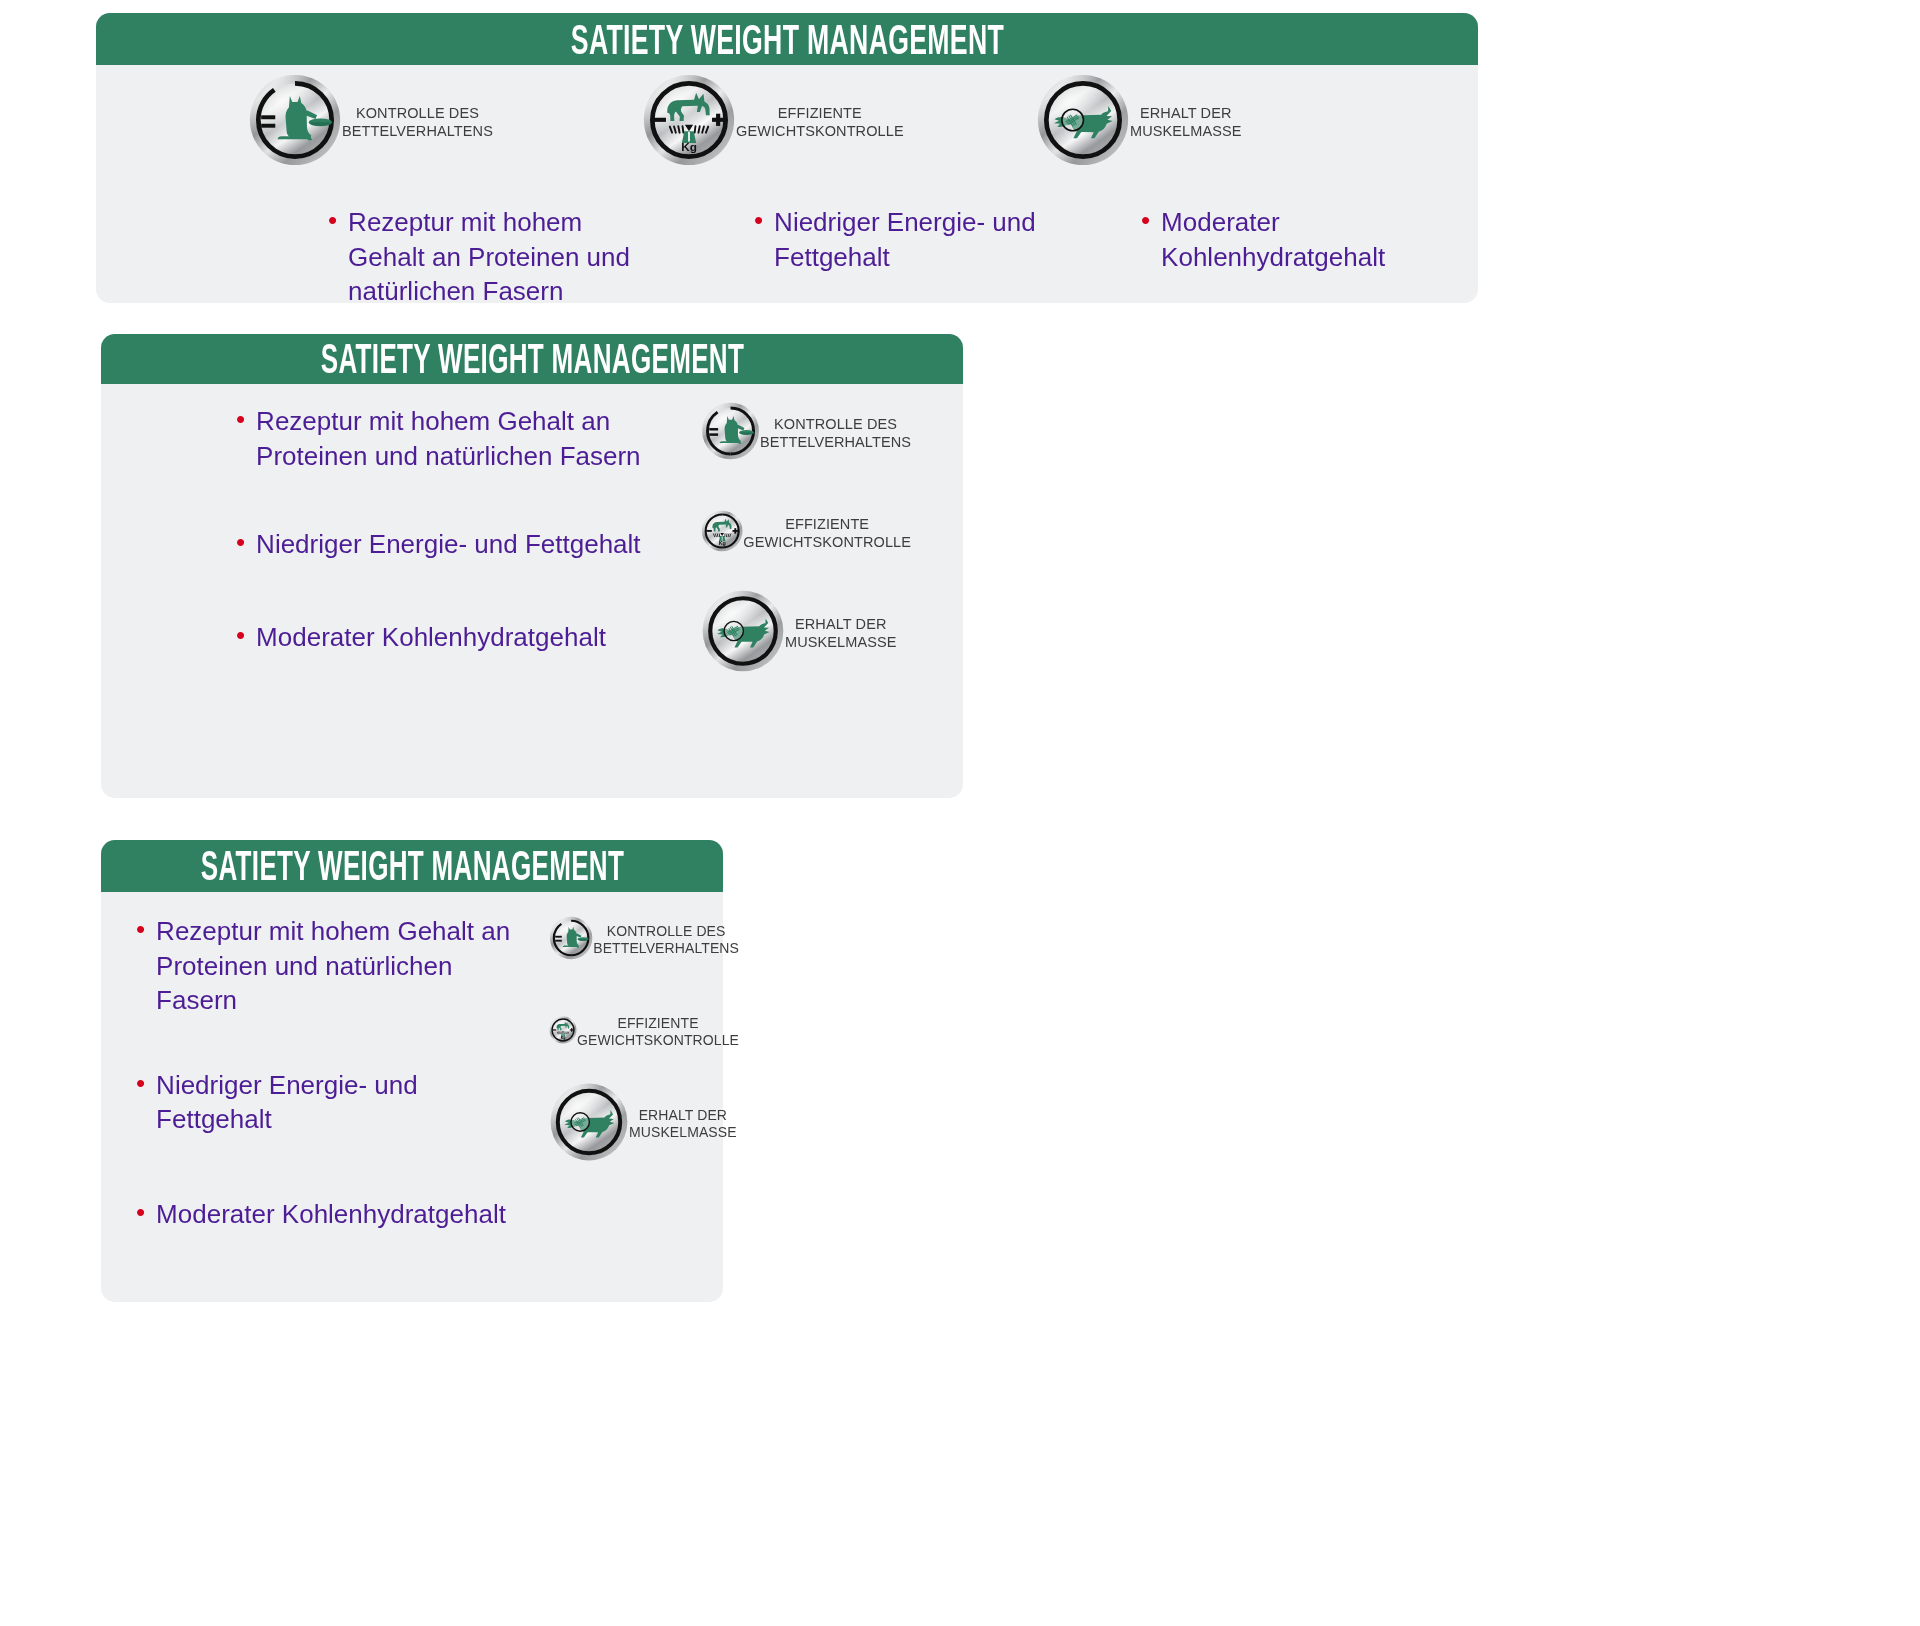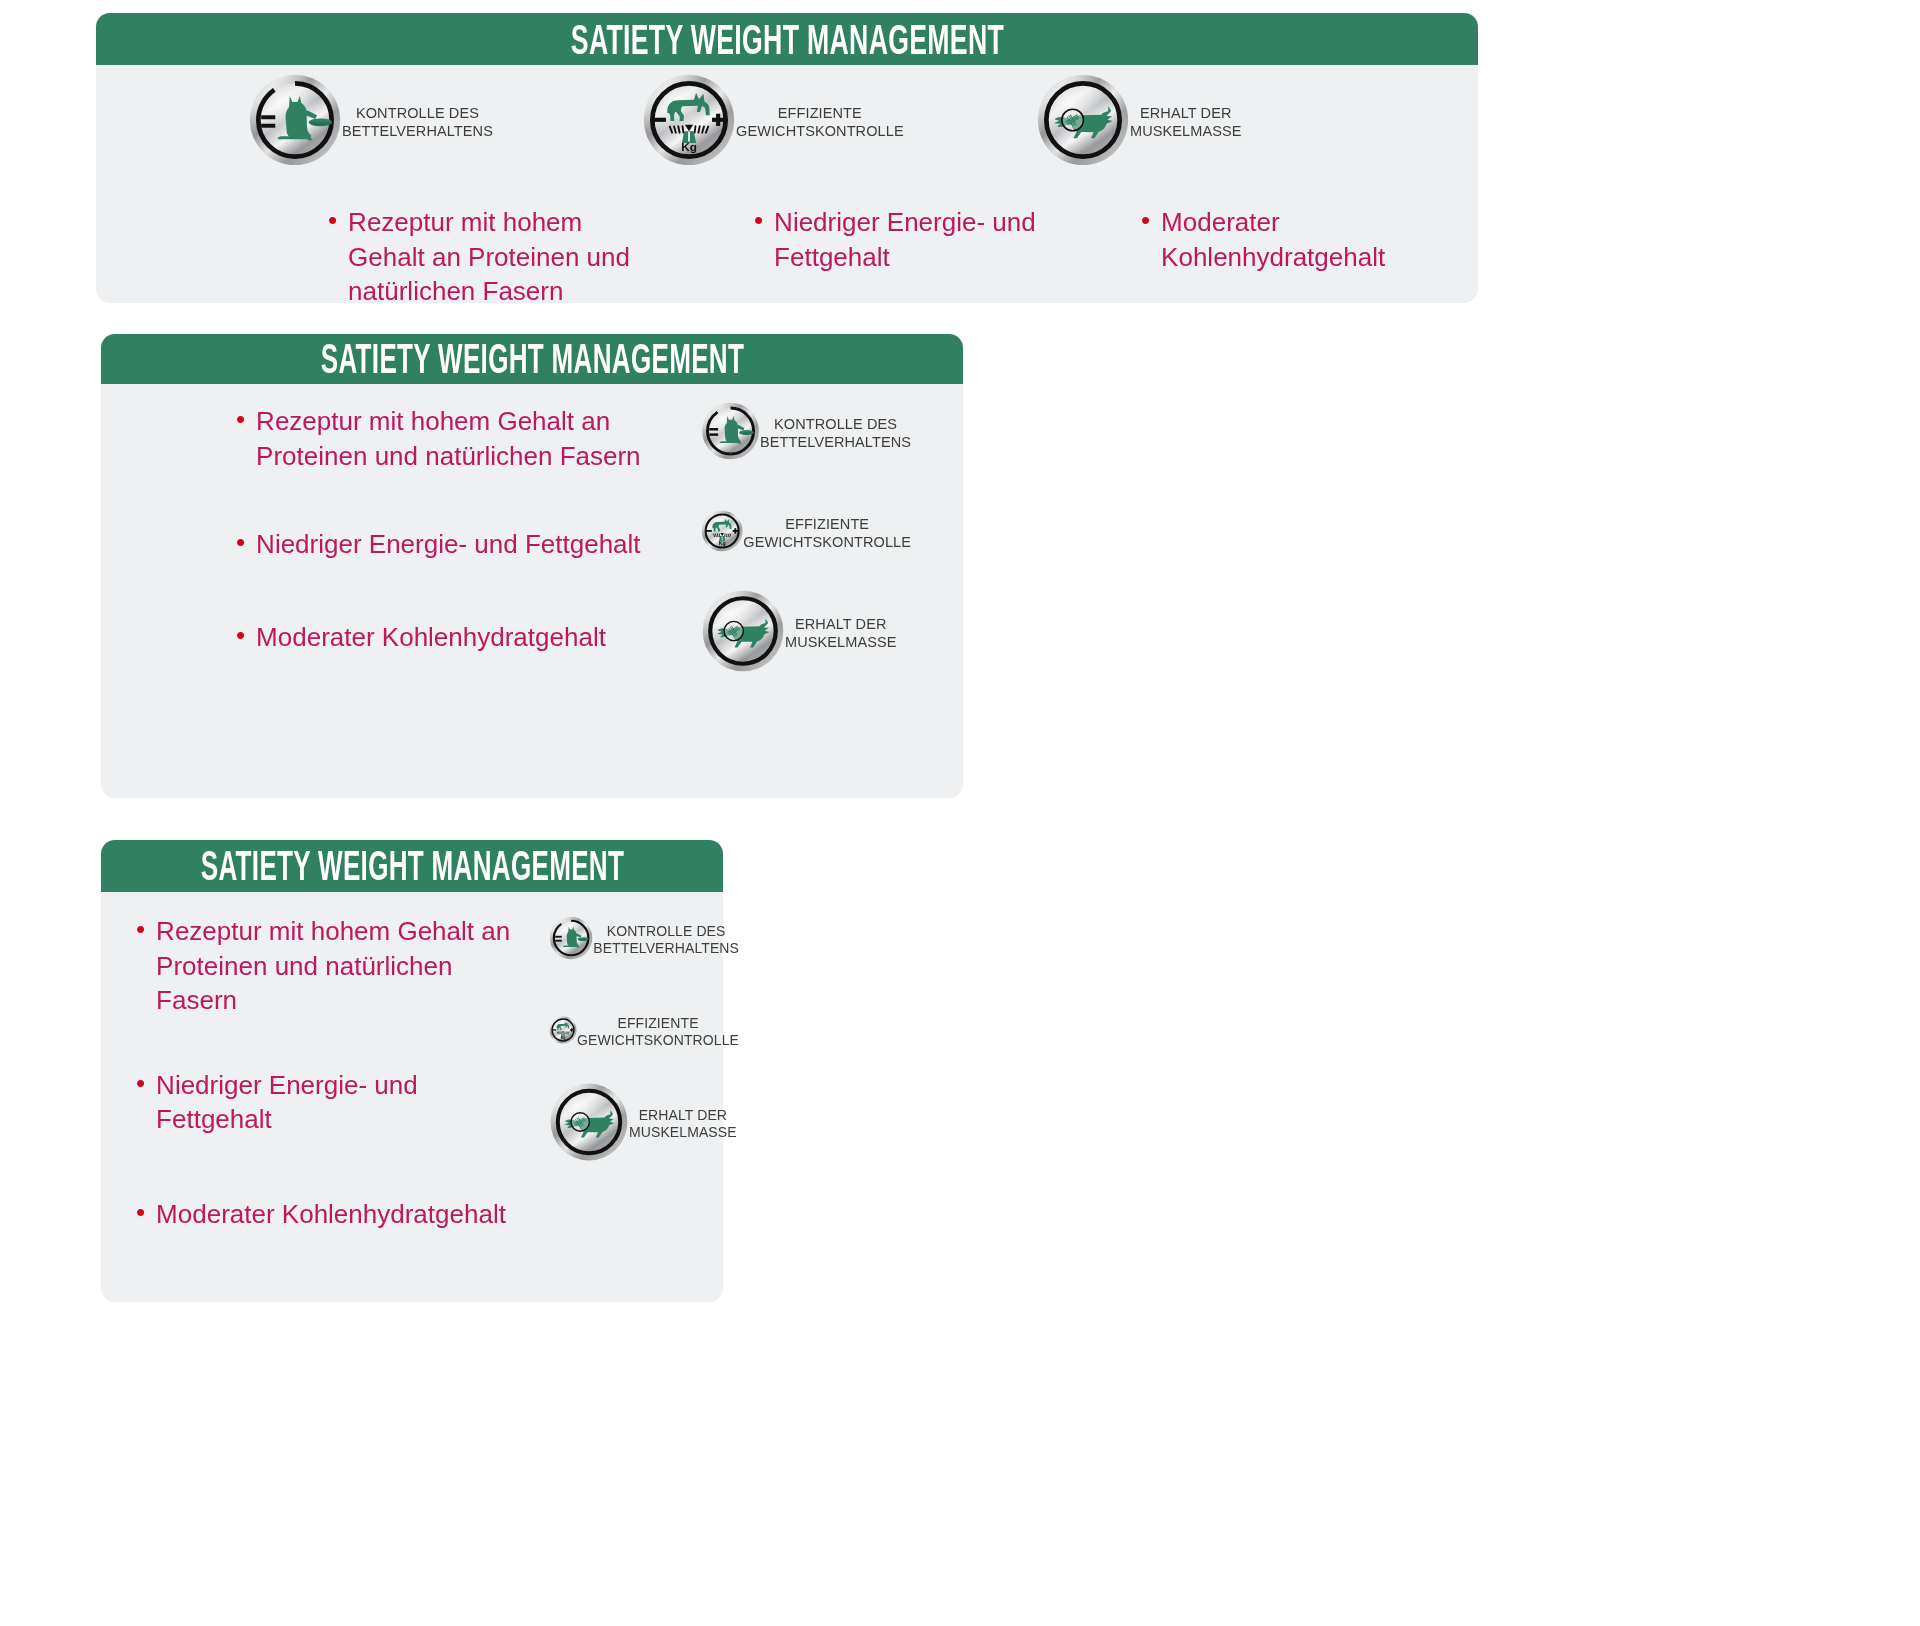--- a/index.html
+++ b/index.html
@@ -46,21 +46,21 @@
     color:#7a7d80;
     font-family:"Liberation Sans", sans-serif;
     font-weight:400;
   }
   .bullet .dot{
     color:#d6001c;
     flex:0 0 auto;
     line-height:1;
   }
   .bullet .btext{
-    color:#be185d;
+    color:#4c1d95;
     display:block;
   }
 
   
   .badge-wrap{
     display:flex;
     flex-direction:row;
     align-items:center;
   }
   .badge{

